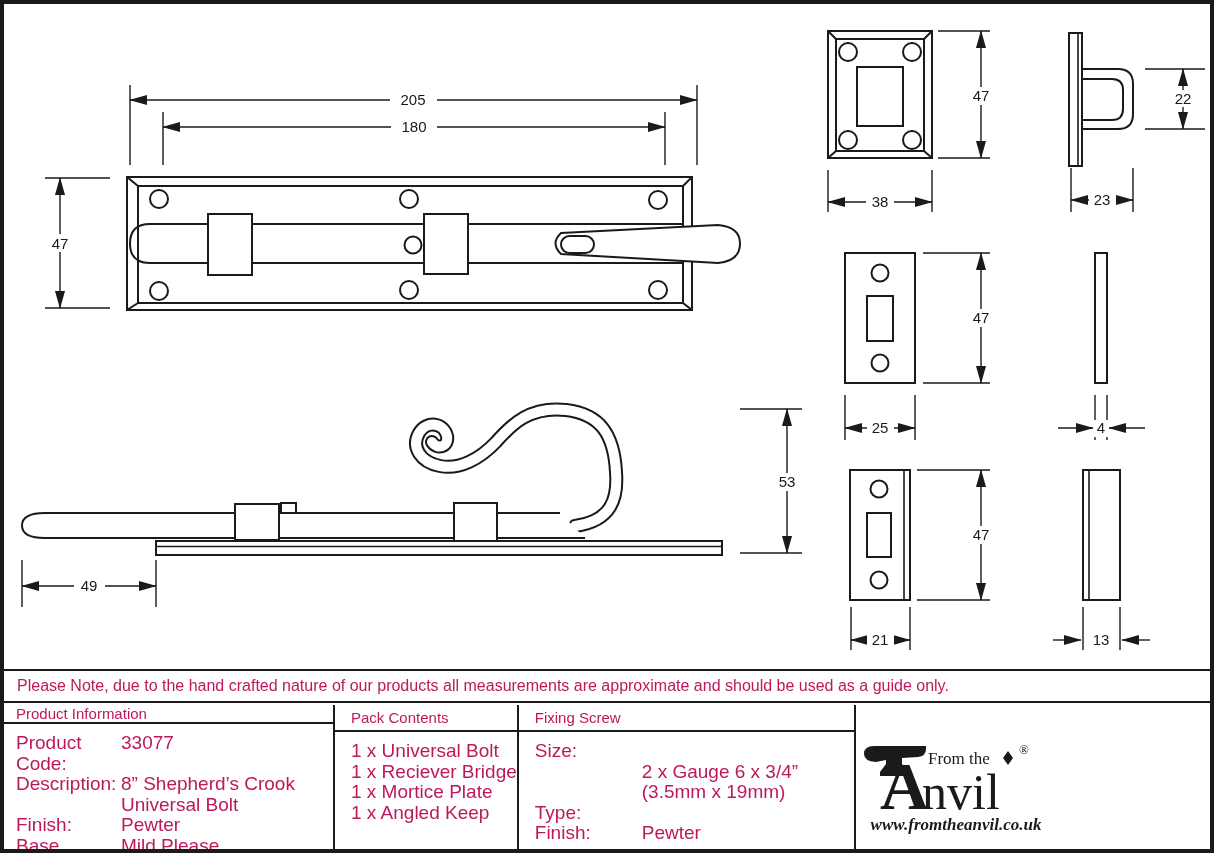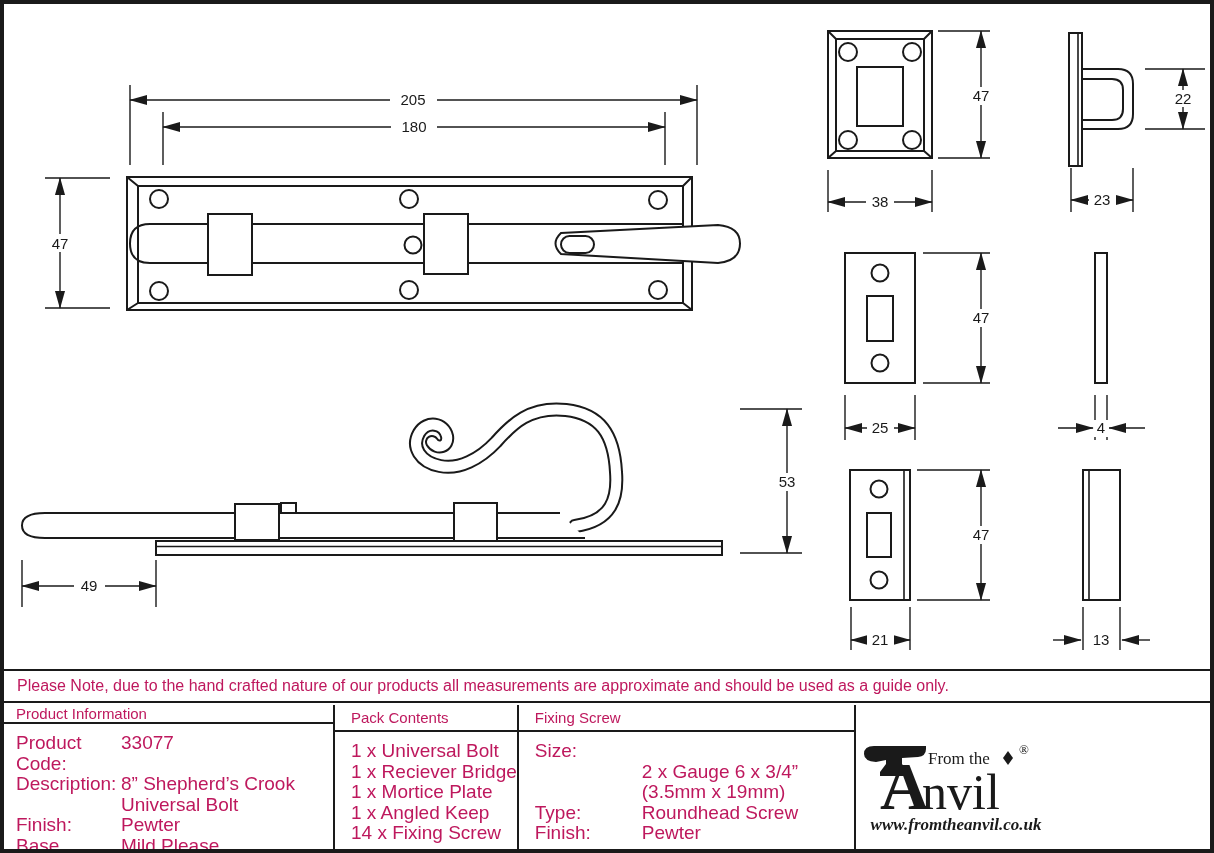--- a/index.html
+++ b/index.html
@@ -215,37 +215,35 @@
       </div>
     </div>
 
     <div class="col col-pack">
       <div class="col-header">Pack Contents</div>
       <div class="col-body">
         <div class="pc-item">1 x Universal Bolt</div>
         <div class="pc-item">1 x Reciever Bridge</div>
         <div class="pc-item">1 x Mortice Plate</div>
         <div class="pc-item">1 x Angled Keep</div>
-        <div class="pc-item">14 x Fixing Screw</div>
       </div>
     </div>
 
     <div class="col col-fixing">
       <div class="col-header">Fixing Screw</div>
       <div class="col-body">
         <div class="kv-row">
           <span class="kv-label">Size:</span>
         </div>
         <div class="kv-row">
           <span class="kv-label"></span>
           <span class="kv-value">2 x Gauge 6 x 3/4” (3.5mm x 19mm)</span>
         </div>
         <div class="kv-row">
           <span class="kv-label">Type:</span>
-          <span class="kv-value">Roundhead Screw</span>
         </div>
         <div class="kv-row">
           <span class="kv-label">Finish:</span>
           <span class="kv-value">Pewter</span>
         </div>
 
       </div>
     </div>
 
     <div class="col col-logo">

